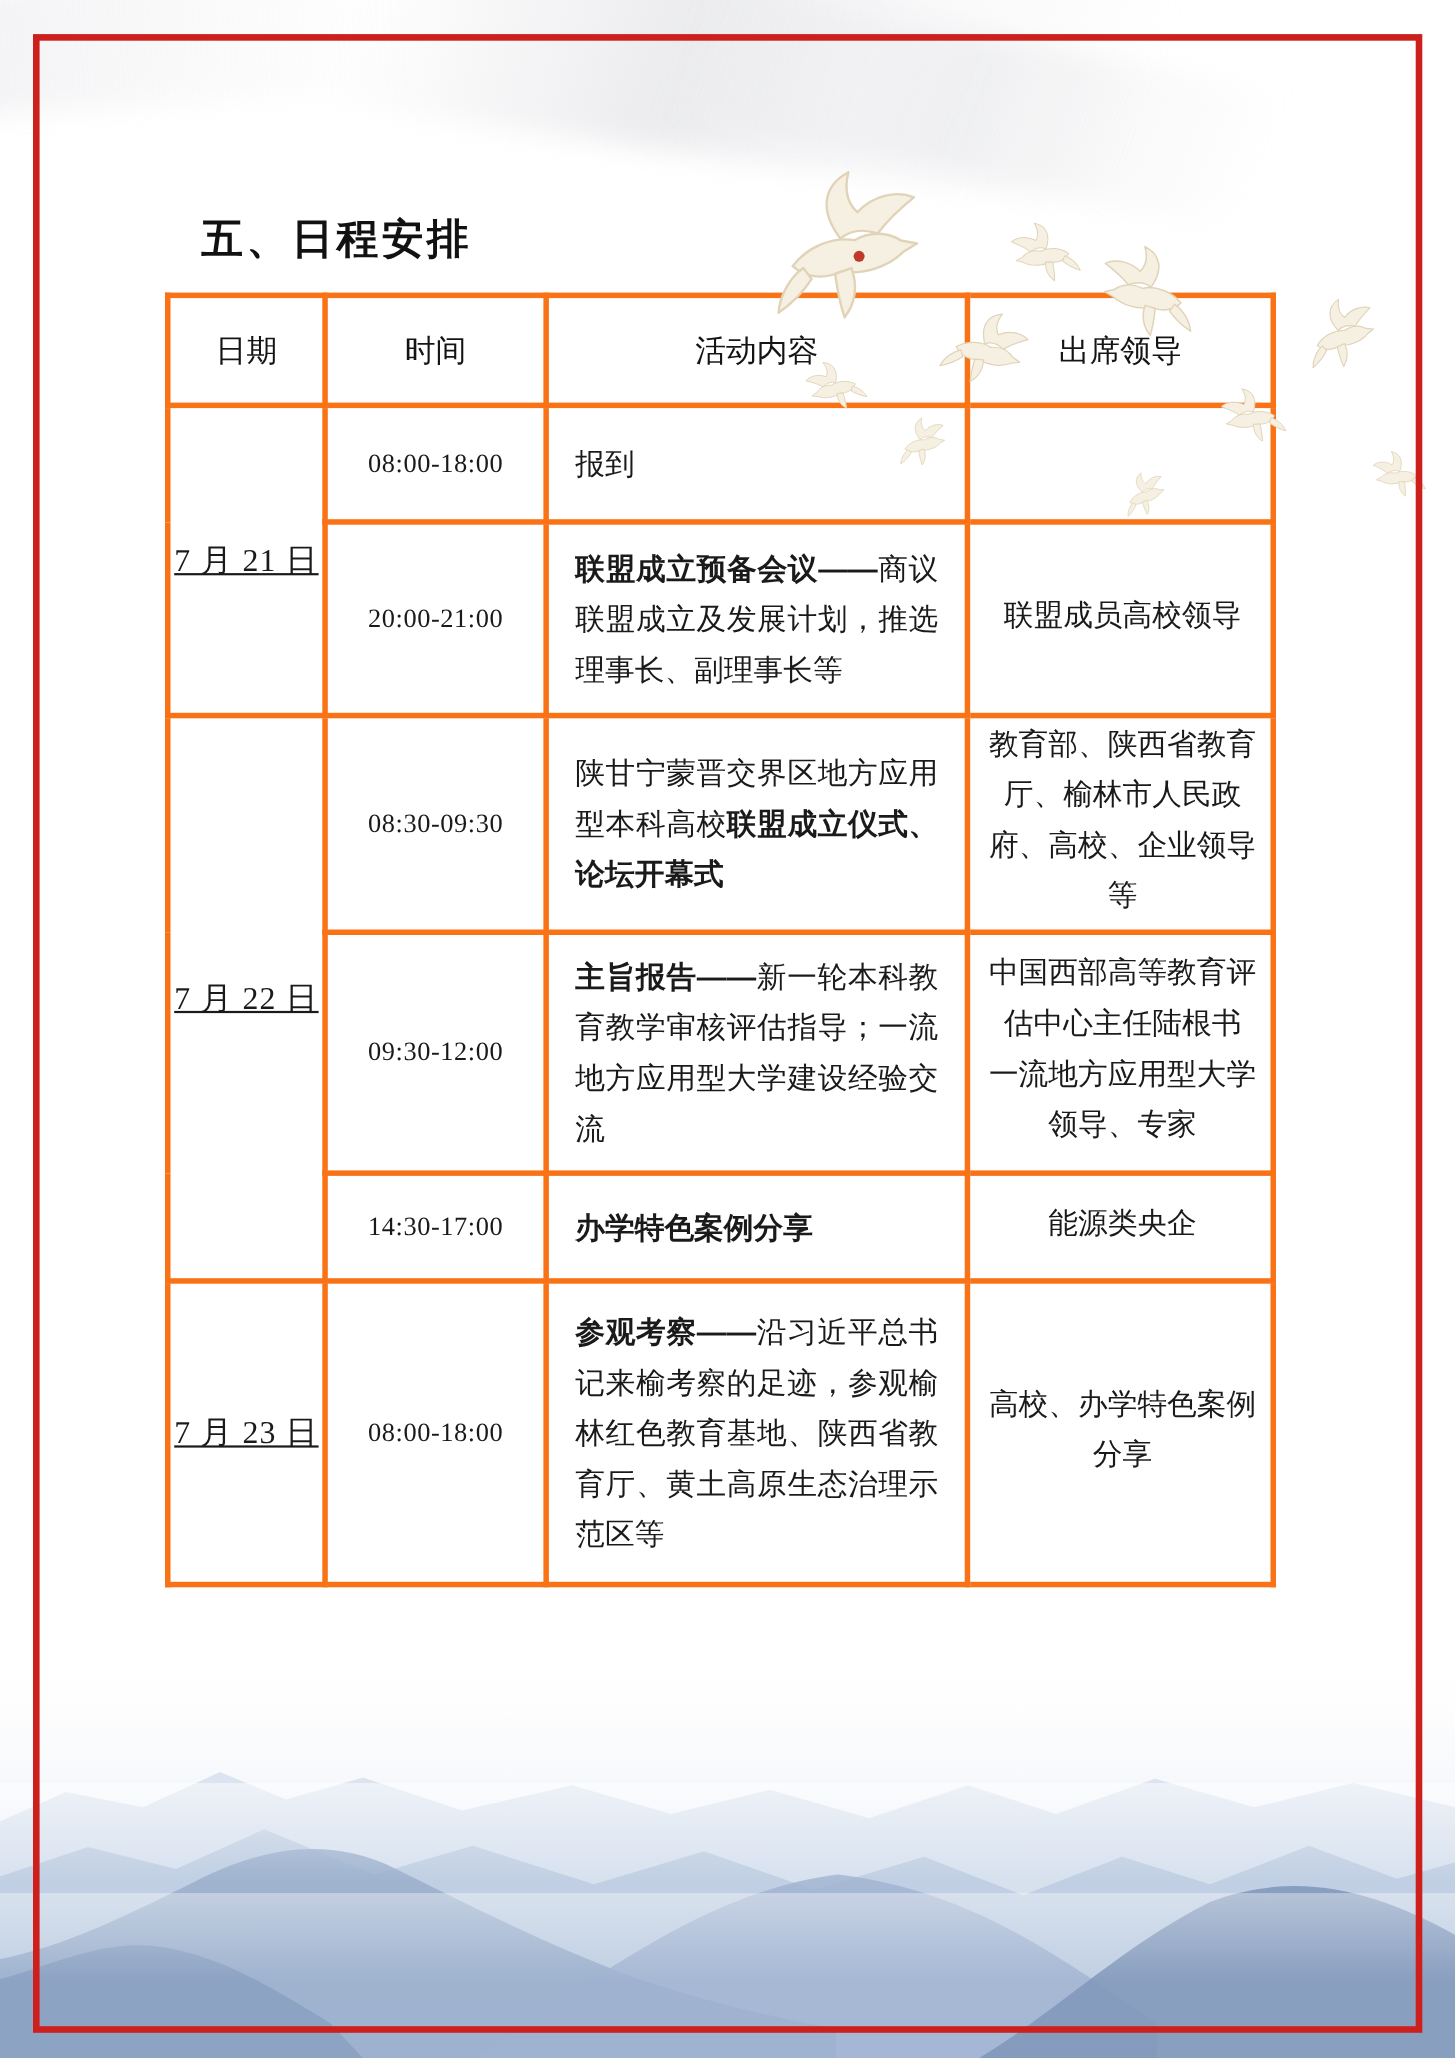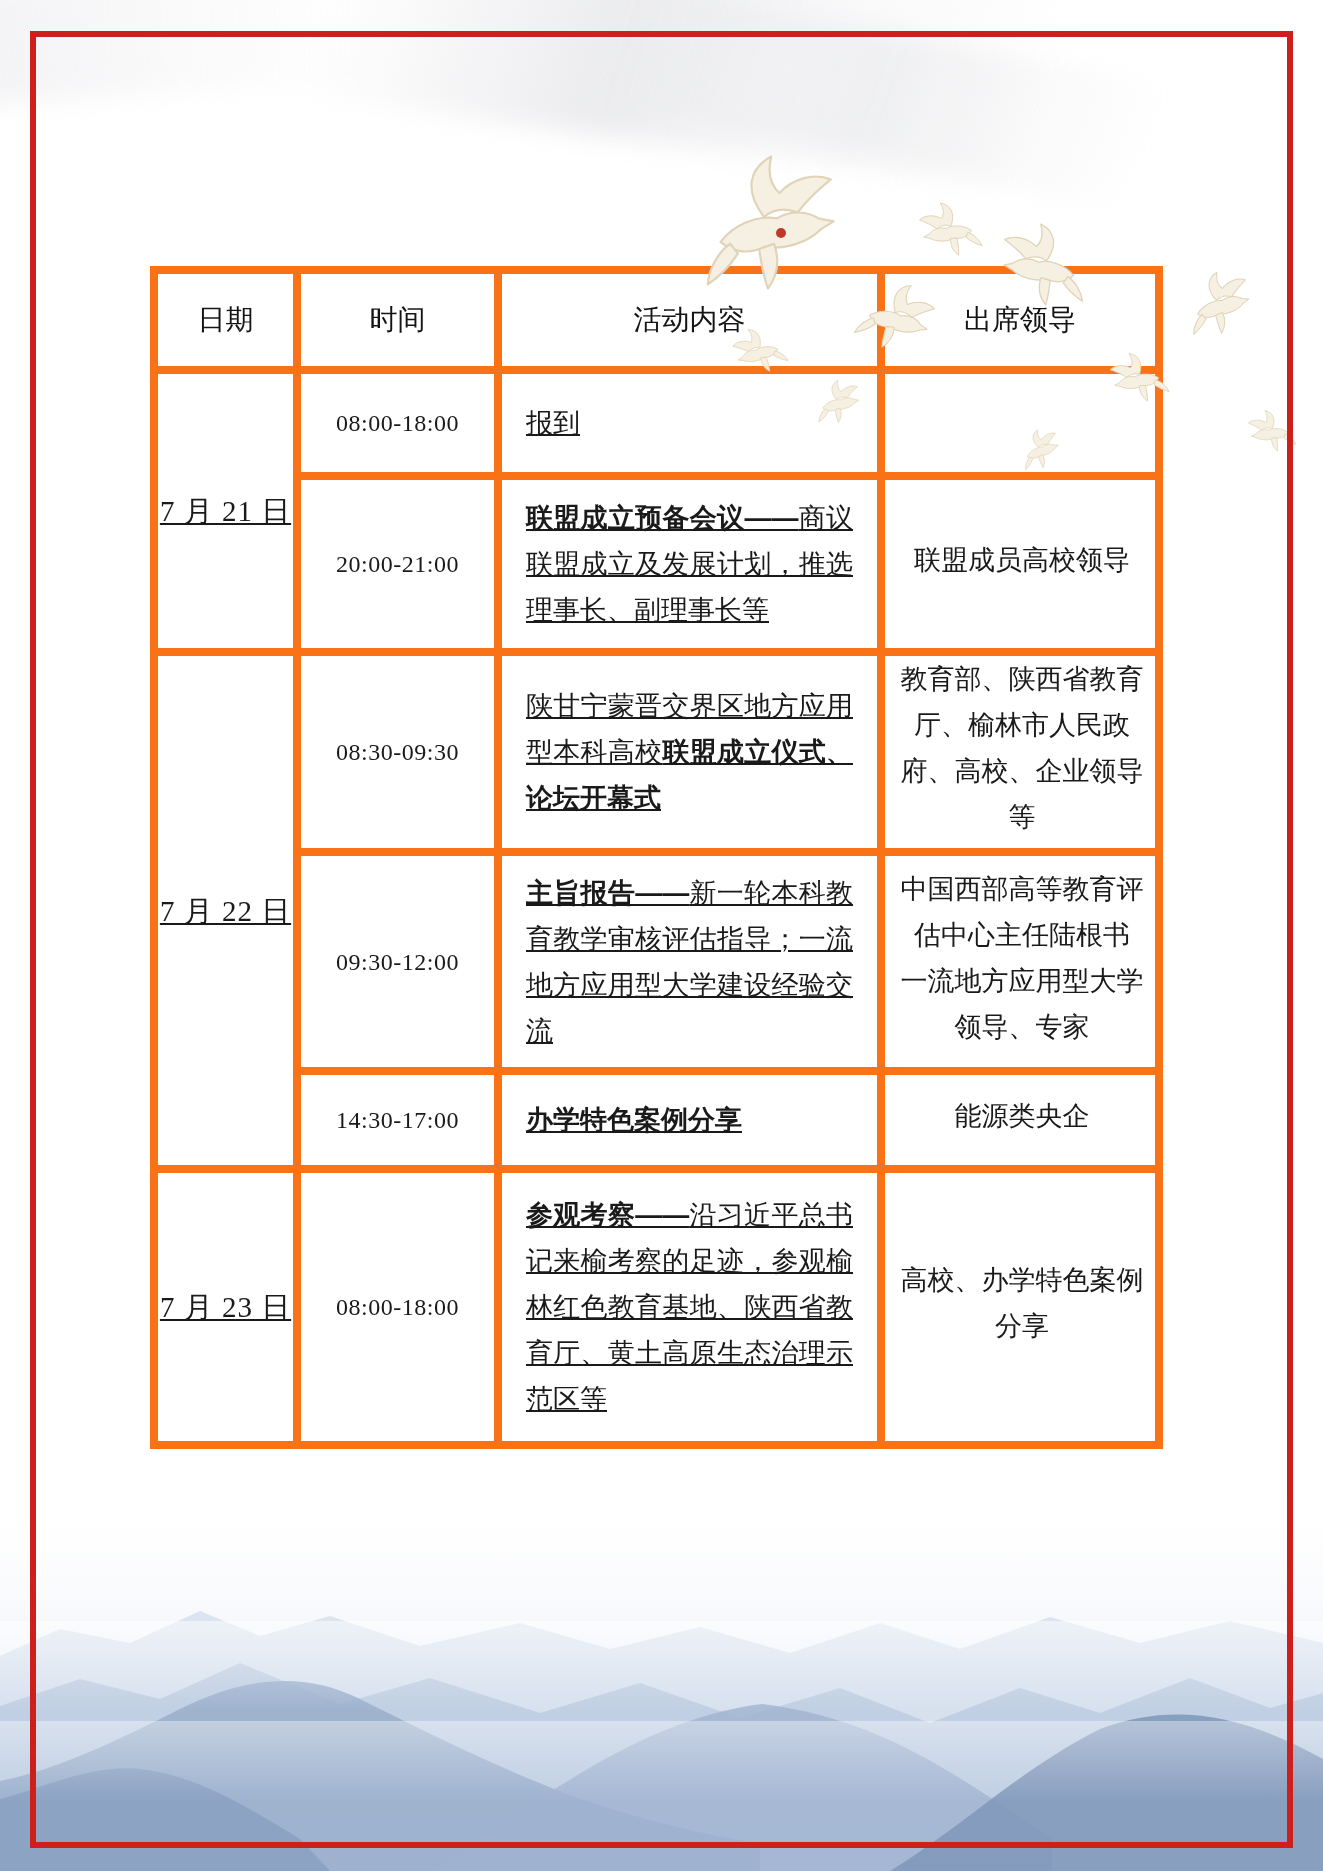--- a/index.html
+++ b/index.html
@@ -25,35 +25,35 @@
     font-weight:bold;font-size:38px;letter-spacing:3px;color:#111;
   }
 
   
   table.sched{
     position:absolute;left:150px;top:266px;width:1005px;
     border-collapse:collapse;table-layout:fixed;
     font-size:27px;line-height:46px;
   }
   table.sched th,table.sched td{
-    border:8px solid #f97316;vertical-align:middle;
+    border:5px solid #f97316;vertical-align:middle;
     font-weight:normal;overflow:hidden;
   }
   tr.hdr{height:100px;}
   tr.r1{height:106px;} tr.r2{height:176px;} tr.r3{height:185px;}
   tr.r4{height:219px;} tr.r5{height:98px;}  tr.r6{height:276px;}
   tr.hdr th{ 
     font-family:"Liberation Sans","DejaVu Sans",sans-serif;
     font-size:28px;text-align:center;color:#141414;border-bottom-width:5px;
   }
   td.thickb{border-bottom-width:5px;}
   tr.r2 td,tr.r5 td{border-bottom-width:5px;margin-left:34px;}
   td.date{text-align:center;font-size:29px;letter-spacing:1px;white-space:nowrap;text-decoration:underline;}
   td.time{text-align:center;font-size:24px;letter-spacing:.5px;white-space:nowrap;}
-  td.act{text-align:justify;padding:8px 24px;text-decoration:underline;}
+  td.act{text-align:justify;padding:8px 24px;}
   td.act .b{
     font-family:"Liberation Sans","DejaVu Sans",sans-serif;
     font-weight:bold;
   }
   td.lead{padding:0 8px 8px 12px;white-space:pre-line;text-align:center;}
 
   
   svg.doves{position:absolute;left:0;top:0;width:1323px;height:1871px;pointer-events:none;z-index:4;}
 
   
@@ -94,20 +94,21 @@
       <path fill="#96abc9" opacity=".8" d="M0,400 L0,310 C60,298 120,268 180,238 C240,208 300,198 360,228 C430,263 500,298 580,328 C640,348 700,363 760,373 L760,400 Z"></path>
       <path fill="#9fb2cf" opacity=".8" d="M430,400 C540,330 640,248 762,233 C884,248 962,308 1052,368 L1052,400 Z"></path>
       <path fill="#7f97ba" opacity=".85" d="M890,400 C960,358 1020,298 1100,258 C1180,228 1250,248 1323,288 L1323,400 Z"></path>
       <path fill="#8aa0c2" opacity=".85" d="M0,400 L0,328 C40,318 90,293 140,298 C200,305 250,338 300,368 L330,400 Z"></path>
       <rect x="0" y="150" width="1323" height="90" fill="url(#mist)" opacity=".55"></rect>
       <rect x="0" y="250" width="1323" height="80" fill="url(#mist)" opacity=".4"></rect>
       <rect x="0" y="0" width="1323" height="120" fill="url(#mist)"></rect>
     </svg>
   </div>
 
+  <div class="title">五、日程安排</div>
 
   <table class="sched">
     <colgroup>
       <col style="width:143px">
         <col style="width:201px">
         <col style="width:383px">
         <col style="width:278px">
     </colgroup>
     <thead>
       <tr class="hdr">

